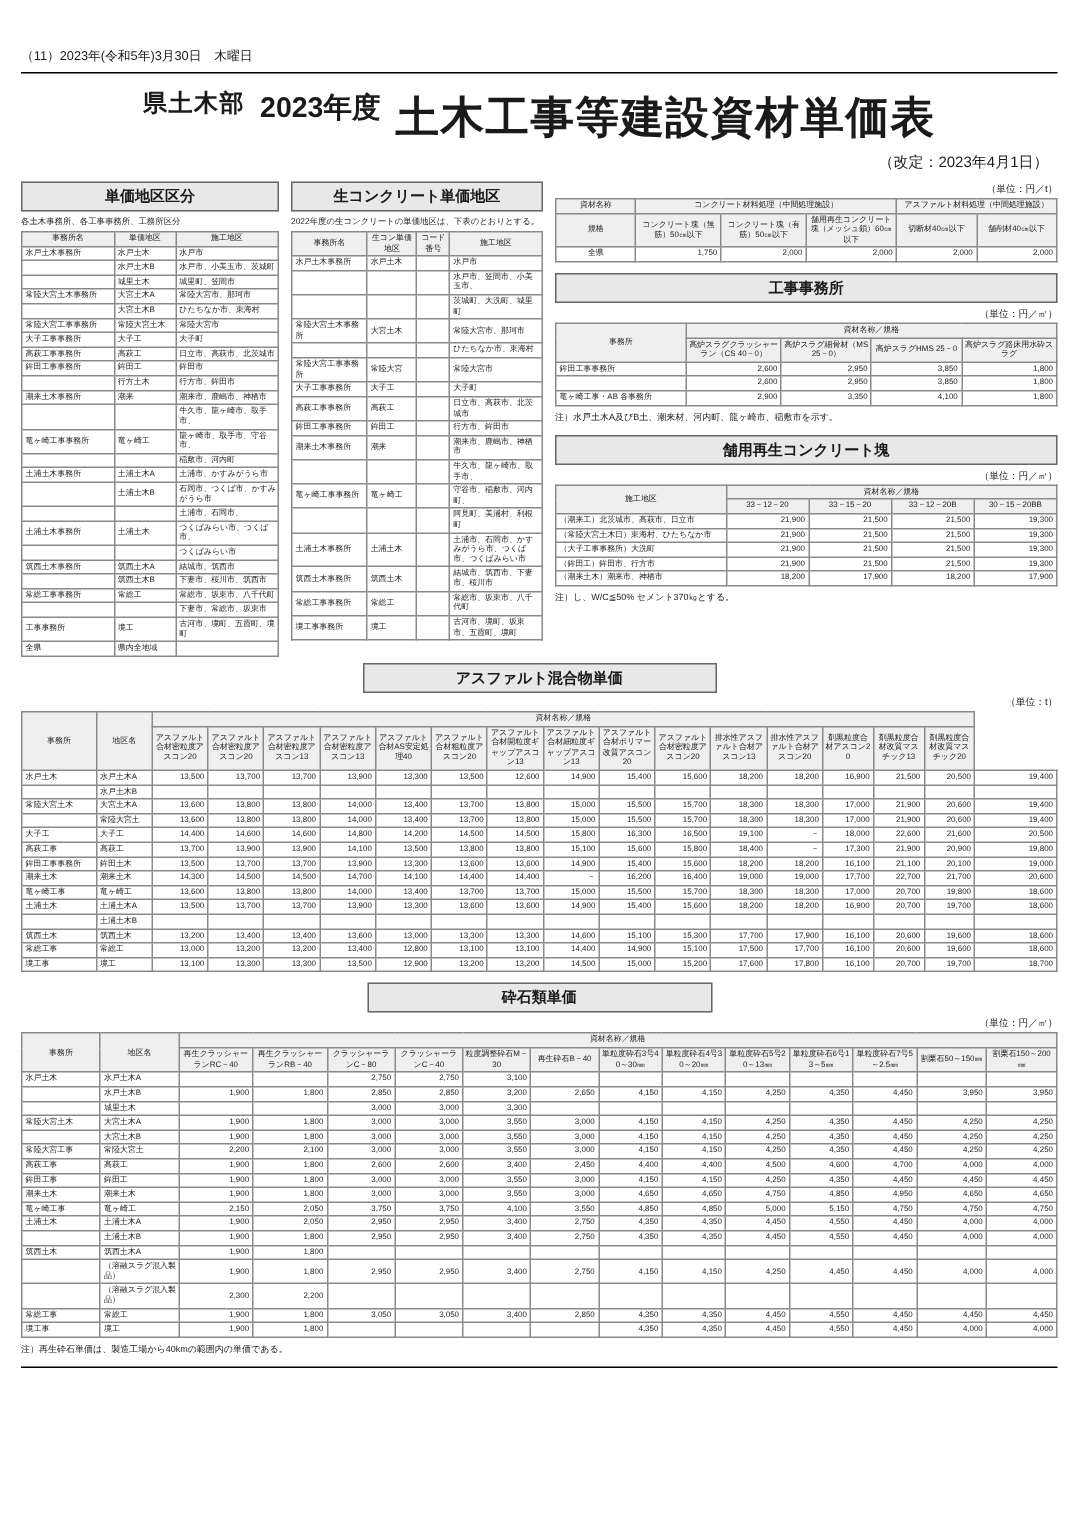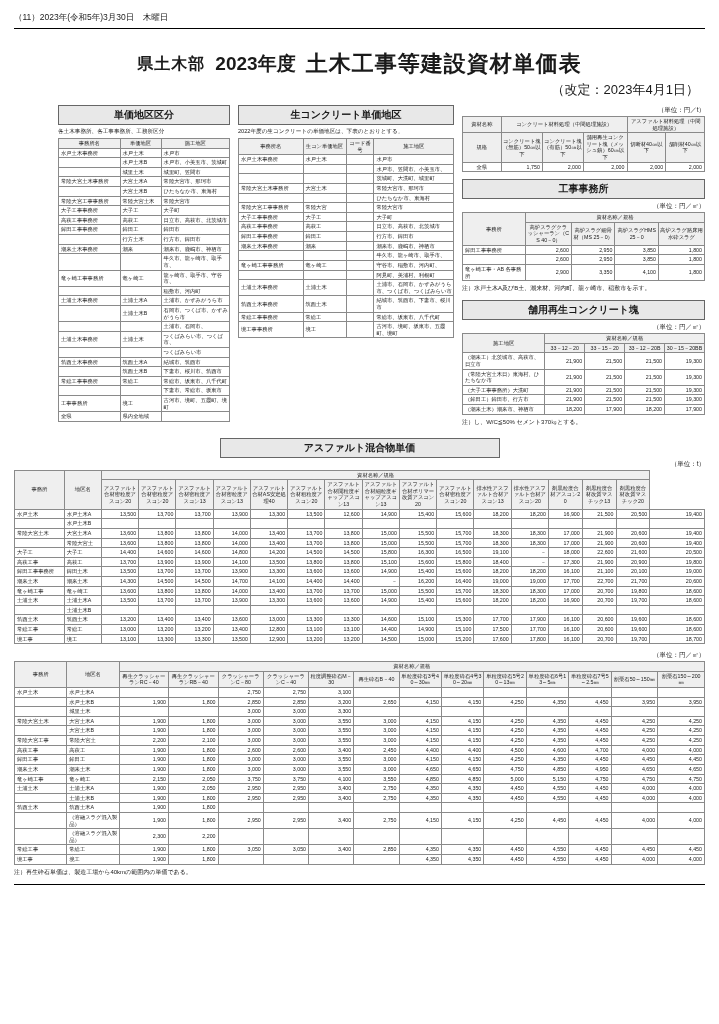--- a/index.html
+++ b/index.html
@@ -8,45 +8,45 @@
     width:719px; height:1024px;
     font-family:"Liberation Sans", sans-serif;
     color:#1a1a1a;
     -webkit-font-smoothing:antialiased;
   }
   .page { position:relative; width:719px; height:1024px; padding:0 14px; }
 
   
   .topline {
     display:flex; align-items:flex-end; justify-content:flex-start;
-    padding-top:12px; font-size:8.5px; letter-spacing:0px;
+    padding-top:32px; font-size:8.5px; letter-spacing:0px;
   }
   .topline .date { white-space:nowrap; }
   .topline .paper {
     flex:1; text-align:center; font-size:13px; font-weight:bold;
     letter-spacing:4px; font-family:"Liberation Serif", serif;
   }
   .hr-top { border-top:1px solid #000; margin-top:4px; }
 
   .titlebar {
-    margin-top:20px;
-    display:flex; align-items:center; justify-content:center; gap:10px;
+    margin-top:10px;
+    display:flex; justify-content:center; gap:10px;
   }
   .titlebar .dept {
     font-size:16px; font-weight:bold; letter-spacing:1px;
     font-family:"Liberation Serif", serif;
   }
   .titlebar .year {
     font-size:19px; font-weight:bold; letter-spacing:0px;
   }
   .titlebar .maintitle {
-    font-size:22px; font-weight:bold; letter-spacing:1px;
+    font-size:29px; font-weight:bold; letter-spacing:1px;
     font-family:Liberation Mono, monospace;
   }
-  .revision { text-align:right; font-size:13px; margin-top:2px; padding-right:6px; }
+  .revision { text-align:right; font-size:10px; margin-top:2px; padding-right:6px; }
 
   
   .sec-title {
     background:#e8e8e8;
     border:1px solid #666;
     text-align:center;
     font-size:10px;
     font-weight:bold;
     padding:2px 0;
     margin-bottom:3px;
@@ -62,23 +62,23 @@
     padding:1px 1px;
     text-align:center;
     vertical-align:middle;
     word-break:break-all;
   }
   th { background:#efefef; font-weight:normal; }
   .lcell { text-align:left; padding-left:2px; }
   .num { text-align:right; padding-right:2px; }
 
   
-  .row3 { display:flex; gap:8px; margin-top:6px;margin-left:44px; }
+  .row3 { display:flex; gap:8px; margin-top:6px; }
   .col-a { width:172px; }
-  .col-b { width:216px; }
+  .col-b { width:168px; }
   .col-c { flex:1; }
 
   .mini-note { font-size:5.6px; margin:1px 0 2px; }
 
   .block { margin-bottom:7px; }
 
   .footnote { font-size:6px; margin-top:3px; }
 
   .bottom-rule { border-top:1px solid #000; margin-top:7px; }
 </style>
@@ -524,21 +524,21 @@
             </tbody>
 
         </table>
         <div class="footnote">注）し、W/C≦50% セメント370㎏とする。</div>
       </div>
 
     </div>
   </div>
 
   <div class="block" style="margin-top:4px;">
-    <div class="sec-title" style="width:280px;margin:0 auto 2px;">アスファルト混合物単価</div>
+    <div class="sec-title" style="width:236px;margin:0 auto 2px;">アスファルト混合物単価</div>
     <div class="unit-note">（単位：t）</div>
     <table>
       <colgroup>
         <col style="width:7.2%">
           <col style="width:5.4%">
         <col style="width:5.4%">
           <col style="width:5.4%">
           <col style="width:5.4%">
           <col style="width:5.4%">
         <col style="width:5.4%">
@@ -856,20 +856,21 @@
             <td class="num">16,100</td>
             <td class="num">20,700</td>
             <td class="num">19,700</td>
             <td class="num">18,700</td>
           </tr>
         </tbody>
     </table>
   </div>
 
   <div class="block">
+    <div class="sec-title" style="width:230px;margin:0 auto 3px;">砕石類単価</div>
     <div class="unit-note">（単位：円／㎥）</div>
     <table>
       <colgroup>
         <col style="width:7.4%">
           <col style="width:7.4%">
         <col style="width:7%">
           <col style="width:7%">
           <col style="width:6.4%">
           <col style="width:6.4%">
         <col style="width:6.4%">

